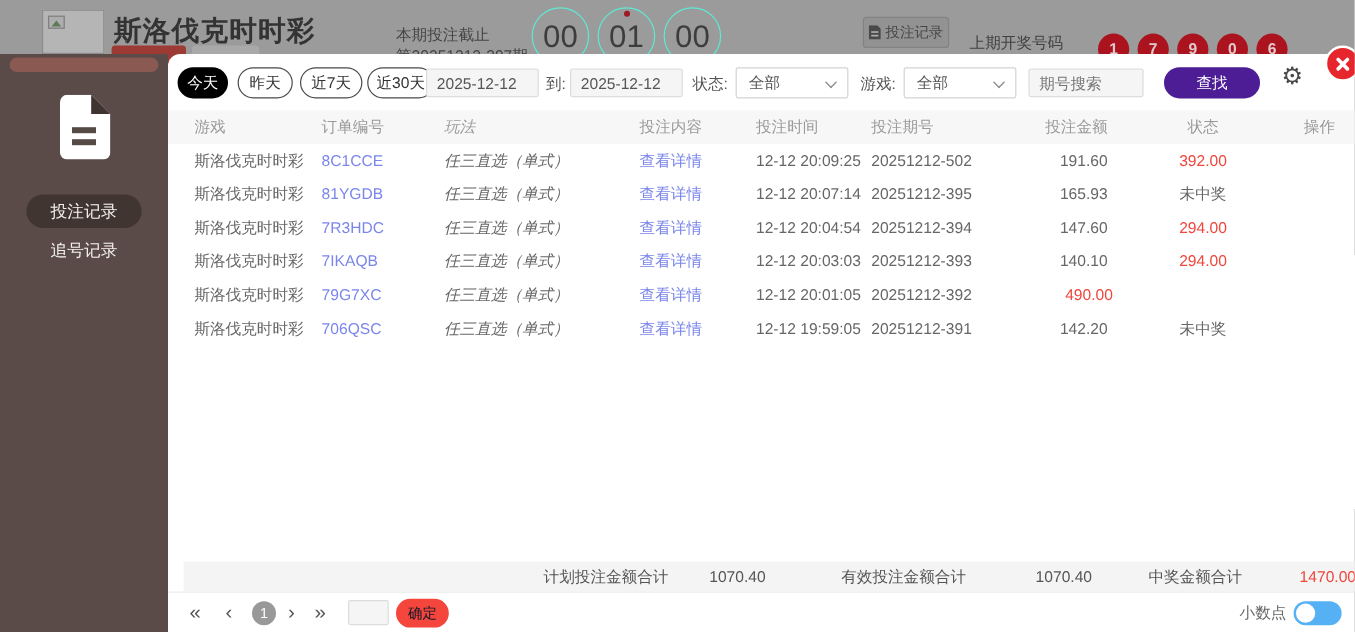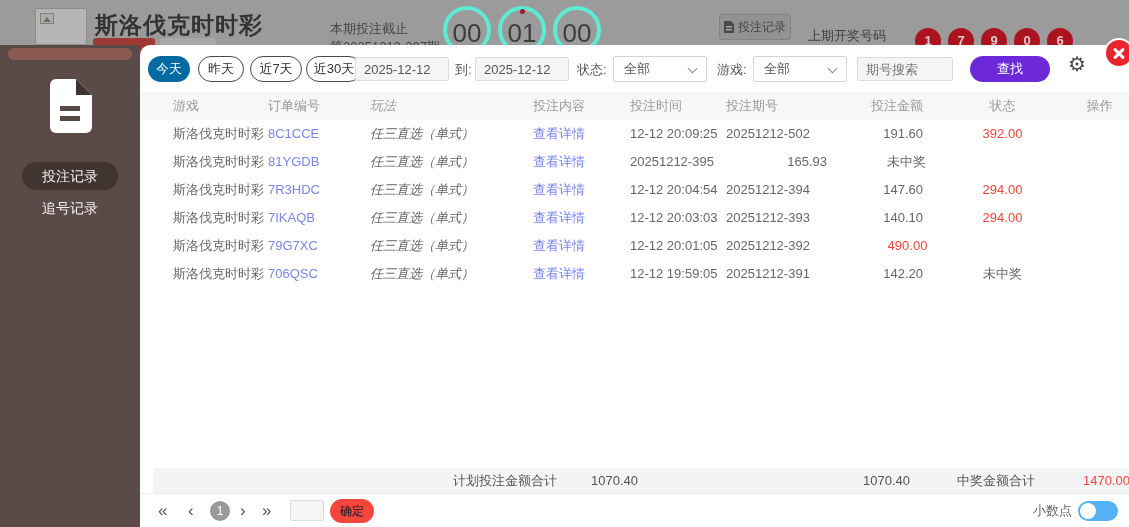--- a/index.html
+++ b/index.html
@@ -9,21 +9,21 @@
 
   
   .logo-box { left:35px; top:8px; width:52px; height:37px; background:#b5b5b5; border:1px solid #8d8d8d; }
   .broken-img { position:absolute; left:4px; top:4px; width:14px; height:11px; border:1px solid #7e7e7e; background:#aeaeae; }
   .broken-img i { position:absolute; left:2px; bottom:1px; width:0; height:0; border-left:4px solid transparent; border-right:4px solid transparent; border-bottom:5px solid #5f7a55; }
   .hdr-title { left:95px; top:10px; font-size:23px; font-weight:bold; color:#333; letter-spacing:1px; }
   .btn-red-back { left:93px; top:38px; width:62px; height:20px; background:#9d3a33; border-radius:3px; }
   .btn-gray-back { left:160px; top:38px; width:56px; height:20px; background:#a9a9a9; border-radius:3px; }
   .deadline { left:330px; top:20px; font-size:13px; color:#454545; }
   .period-behind { left:330px; top:38px; font-size:13px; color:#454545; }
-  .cd-circle { top:6px; width:48px; height:48px; border:4px solid #5eead4; border-radius:50%; font-size:26px; color:#3d3d3d; text-align:center; line-height:46px; }
+  .cd-circle { top:6px; width:48px; height:48px; border:1px solid #5eead4; border-radius:50%; font-size:26px; color:#3d3d3d; text-align:center; line-height:46px; }
   .cd-dot { left:520px; top:9px; width:5px; height:5px; background:#9c1a22; border-radius:50%; }
   .hdr-records-btn { left:719px; top:14px; width:72px; height:26px; background:#929292; border:1px solid #838383; border-radius:3px; display:flex; align-items:center; justify-content:center; gap:4px; font-size:12px; color:#474747; }
   .lastdraw-label { left:808px; top:27px; font-size:13px; color:#404040; }
   .ball { top:28px; width:26px; height:26px; border-radius:50%; background:#ab141f; color:#e2c9cb; font-size:13px; font-weight:bold; text-align:center; line-height:26px; }
 
   
   .sidebar { left:0; top:45px; width:140px; height:482px; background:#5a4b48; z-index:2; }
   .sb-accent { left:8px; top:3px; width:124px; height:12px; border-radius:6px; background:#8a5952; }
   .sb-icon { left:48px; top:34px; width:44px; height:54px; }
   .sb-pill { left:22px; top:117px; width:96px; height:28px; border-radius:14px; background:#413531; color:#f4f1f0; font-size:14px; text-align:center; line-height:28px; cursor:pointer; }
@@ -31,34 +31,34 @@
 
   
   .modal { left:140px; top:45px; width:989px; height:482px; background:#fff; border-radius:10px 10px 0 0; z-index:3; }
   .close-btn { left:964px; top:-7px; width:30px; height:30px; border-radius:50%; background:#e6262c; border:2px solid #fff; z-index:5; cursor:pointer; }
   .close-btn .x1, .close-btn .x2 { position:absolute; left:6px; top:11.5px; width:14px; height:3px; background:#fff; border-radius:2px; }
   .close-btn .x1 { transform:rotate(45deg); }
   .close-btn .x2 { transform:rotate(-45deg); }
 
   
   .pill { height:26px; border-radius:13px; font-size:13px; text-align:center; cursor:pointer; }
-  .pill.red { background:#0369a1; color:#fff; line-height:26px; }
+  .pill.red { background:#000000; color:#fff; line-height:26px; }
   .pill.outline { background:#fff; border:1px solid #4a4a4a; color:#333; line-height:24px; }
   .input-box { background:#f5f5f5; border:1px solid #dcdcdc; height:24px; font-size:13px; color:#555; padding:0 8px; border-radius:2px; font-family:"Liberation Sans", sans-serif; }
   .flabel { top:16px; font-size:13px; color:#555; }
   .select-box { top:11px; width:94px; height:26px; background:#fff; border:1px solid #d4d4d4; border-radius:2px; font-size:13px; color:#555; line-height:24px; padding-left:10px; cursor:pointer; }
   .chev { position:absolute; right:10px; top:8px; width:7px; height:7px; border-right:1.5px solid #888; border-bottom:1.5px solid #888; transform:rotate(45deg); }
-  .search-btn { left:830px; top:11px; width:80px; height:26px; border-radius:13px; background:#6d28d9; color:#fff; font-size:13px; text-align:center; line-height:26px; cursor:pointer; }
+  .search-btn { left:830px; top:11px; width:80px; height:26px; border-radius:13px; background:#4c1d95; color:#fff; font-size:13px; text-align:center; line-height:26px; cursor:pointer; }
   .gear { left:928px; top:9px; font-size:20px; color:#4a4a4a; cursor:pointer; line-height:1; }
 
   
   .thead { left:0; top:47px; width:100%; height:28px; background:#f7f7f7; color:#9a9a9a; font-size:13px; display:flex; line-height:28px; }
   .tbody { left:0; top:75px; width:100%; }
   .trow { height:28px; display:flex; font-size:13px; color:#666; line-height:28px; }
-  .c1 { width:128px; padding-left:33px; }
+  .c1 { width:128px; padding-left:22px; }
   .c2 { width:102px; }
   .c3 { width:163px;font-style:italic; }
   .c4 { width:97px; }
   .c5 { width:96px; }
   .c6 { width:114px; }
   .c7 { width:95px; text-align:right; padding-right:12px; }
   .c8 { width:135px; text-align:center; }
   .c9 { width:59px; text-align:center; }
   .blue { color:#7a86ea; cursor:pointer; }
   .win-red { color:#f0463c; }
@@ -177,20 +177,21 @@
         <span class="c6">20251212-502</span>
         <span class="c7">191.60</span>
         <span class="c8 win-red">392.00</span>
         <span class="c9"></span>
       </div>
       <div class="trow">
         <span class="c1">斯洛伐克时时彩</span>
         <span class="c2 blue">81YGDB</span>
         <span class="c3">任三直选（单式）</span>
         <span class="c4 blue">查看详情</span>
+        <span class="c5">12-12 20:07:14</span>
         <span class="c6">20251212-395</span>
         <span class="c7">165.93</span>
         <span class="c8">未中奖</span>
         <span class="c9"></span>
       </div>
       <div class="trow">
         <span class="c1">斯洛伐克时时彩</span>
         <span class="c2 blue">7R3HDC</span>
         <span class="c3">任三直选（单式）</span>
         <span class="c4 blue">查看详情</span>
@@ -230,20 +231,21 @@
         <span class="c6">20251212-391</span>
         <span class="c7">142.20</span>
         <span class="c8">未中奖</span>
         <span class="c9"></span>
       </div>
     </div>
 
     <div class="abs summary">
       <span class="abs" style="left:300px;">计划投注金额合计</span>
       <span class="abs sum-val" style="left:395px;">1070.40</span>
+      <span class="abs" style="left:548px;">有效投注金额合计</span>
       <span class="abs sum-val" style="left:667px;">1070.40</span>
       <span class="abs" style="left:804px;">中奖金额合计</span>
       <span class="abs sum-val win-red" style="left:887px;">1470.00</span>
     </div>
 
     <div class="abs pgbar">
       <span class="abs pg-arrow" style="left:18px;">«</span>
       <span class="abs pg-arrow" style="left:48px;">‹</span>
       <span class="abs pg-circle">1</span>
       <span class="abs pg-arrow" style="left:100px;">›</span>

